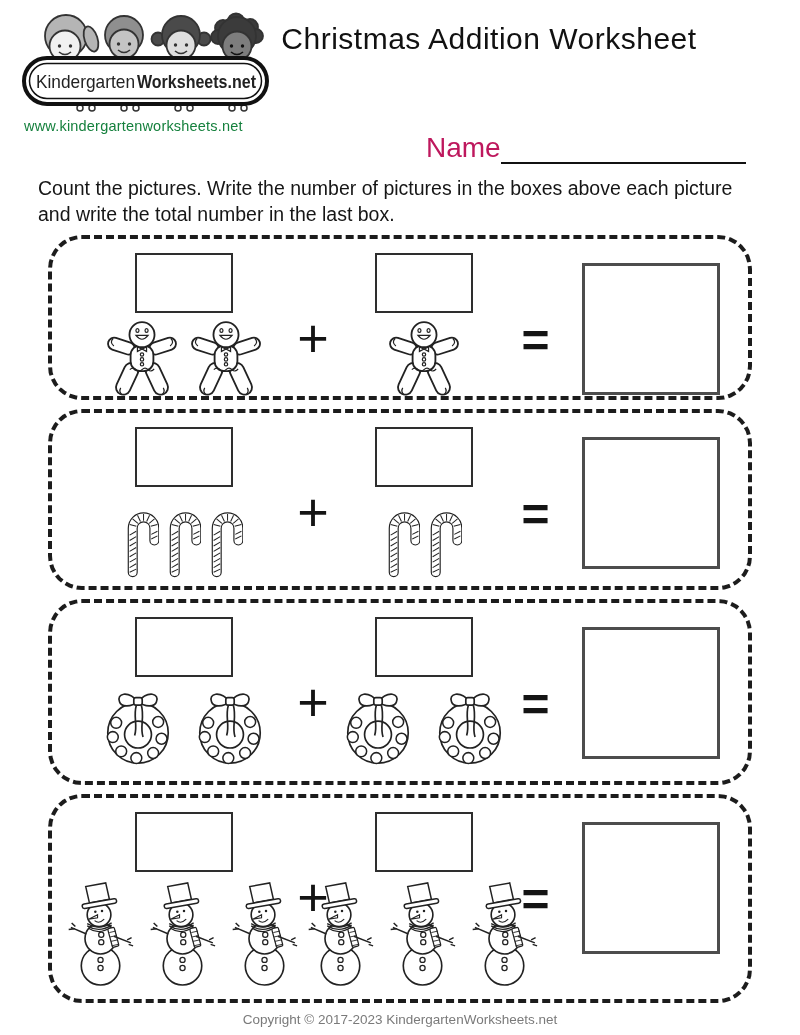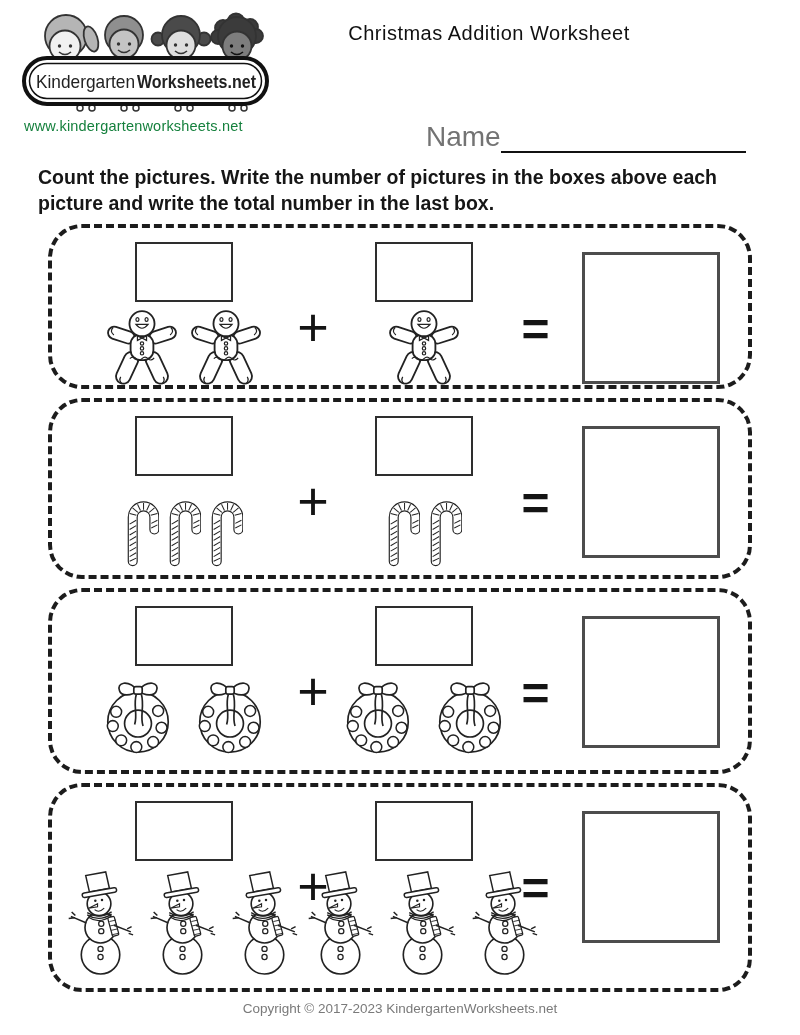--- a/index.html
+++ b/index.html
@@ -8,29 +8,29 @@
     width:800px; height:1035px; background:#fff; position:relative;
     font-family:"Liberation Sans", sans-serif; color:#1a1a1a; overflow:hidden;
   }
   
   .header { display:flex; padding:6px 0 0 20px; }
   .logo-block { width:258px; flex:none; }
   .logo-svg { display:block; }
   .logo-url { font-size:14.5px; color:#15803d; margin:2px 0 0 4px; letter-spacing:.2px; }
   .header-right { flex:1; padding-top:16px; }
   .title {
-    font-size:20px; font-weight:400; color:#111; text-align:center;
+    font-size:30px; font-weight:400; color:#111; text-align:center;
     margin-right:100px; letter-spacing:.5px;
   }
   .name-row { margin:40px 54px 0 auto; width:320px; display:flex; align-items:flex-end; }
-  .name-label { font-size:28px; color:#737373;margin-top:36px; }
+  .name-label { font-size:28px; color:#be185d;margin-top:36px; }
   .name-line { flex:1; border-bottom:2.5px solid #111; height:34px; }
   
   .instructions {
-    margin:12px 38px 8px 38px; font-size:19.5px; line-height:1.32; color:#161616;font-weight:bold;
+    margin:12px 38px 8px 38px; font-size:19.5px; line-height:1.32; color:#161616;
   }
   
   #problems { margin:6px 48px 0 48px; display:flex; flex-direction:column; gap:9px; }
   .problem-row {
     border:4px dashed #1c1c1c; border-radius:34px; background:#fff;
     display:flex; align-items:flex-start; padding:14px 0 0 24px; position:relative;
   }
   #problems .problem-row:nth-child(1){ height:165px; }
   #problems .problem-row:nth-child(2){ height:181px; }
   #problems .problem-row:nth-child(3){ height:186px; }

